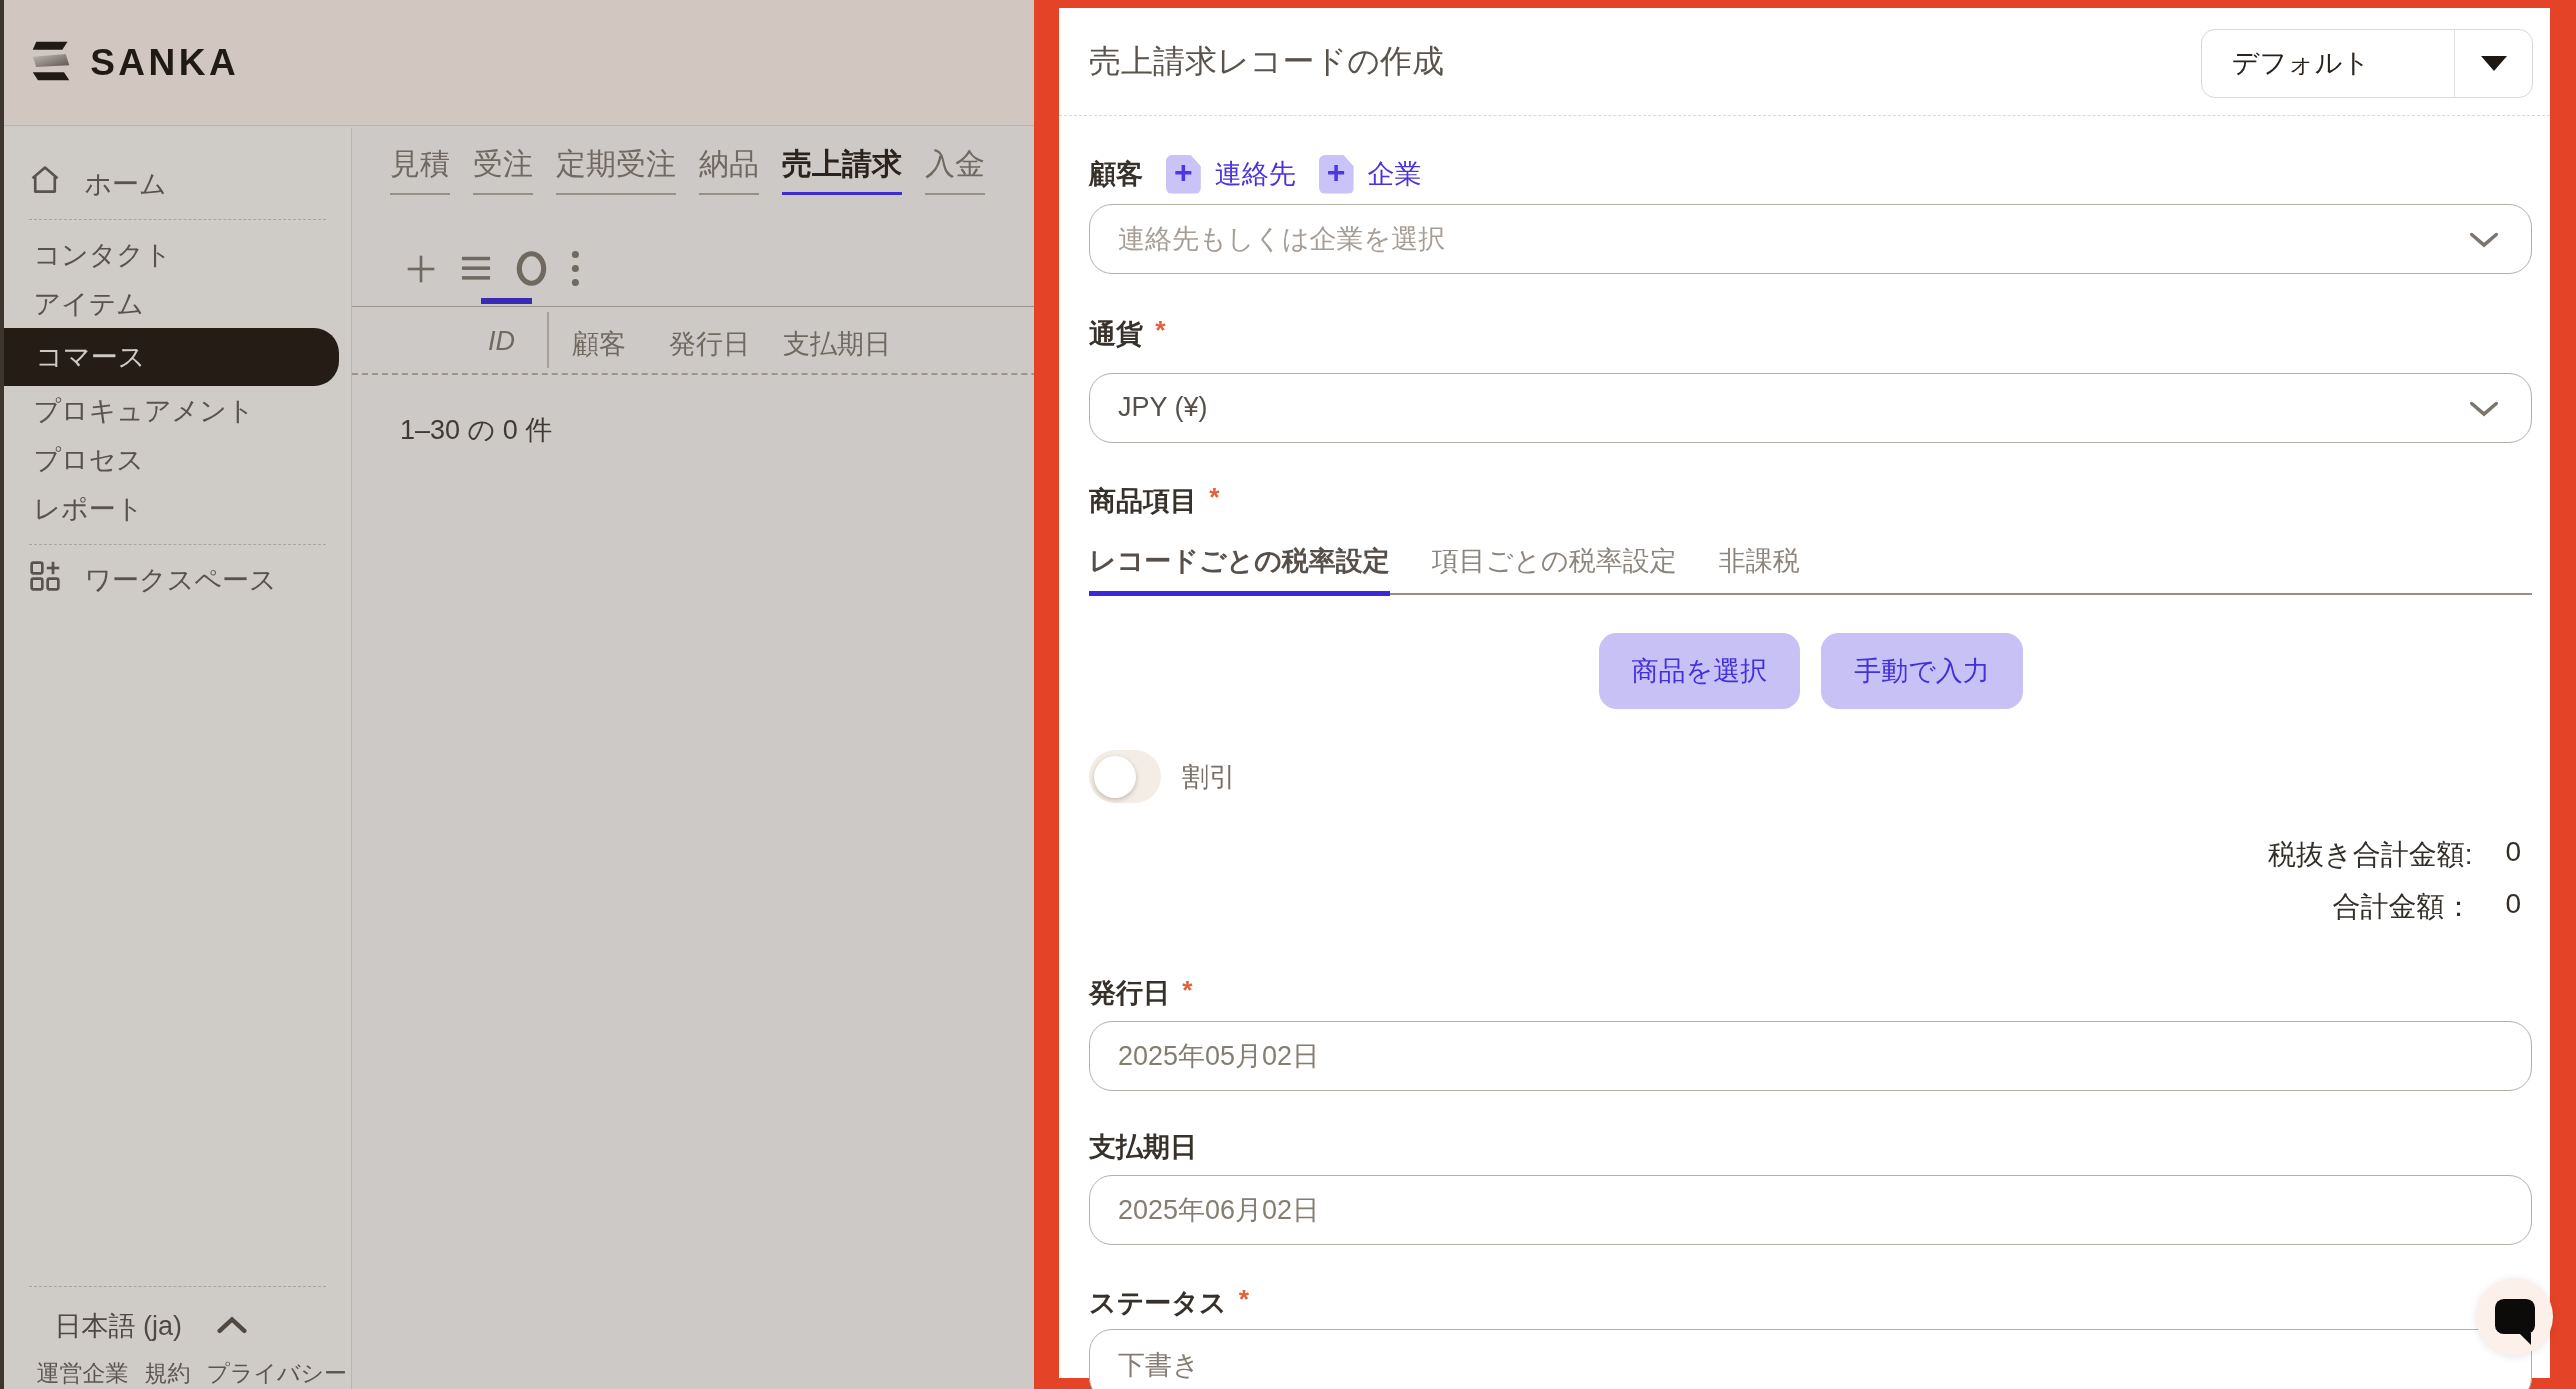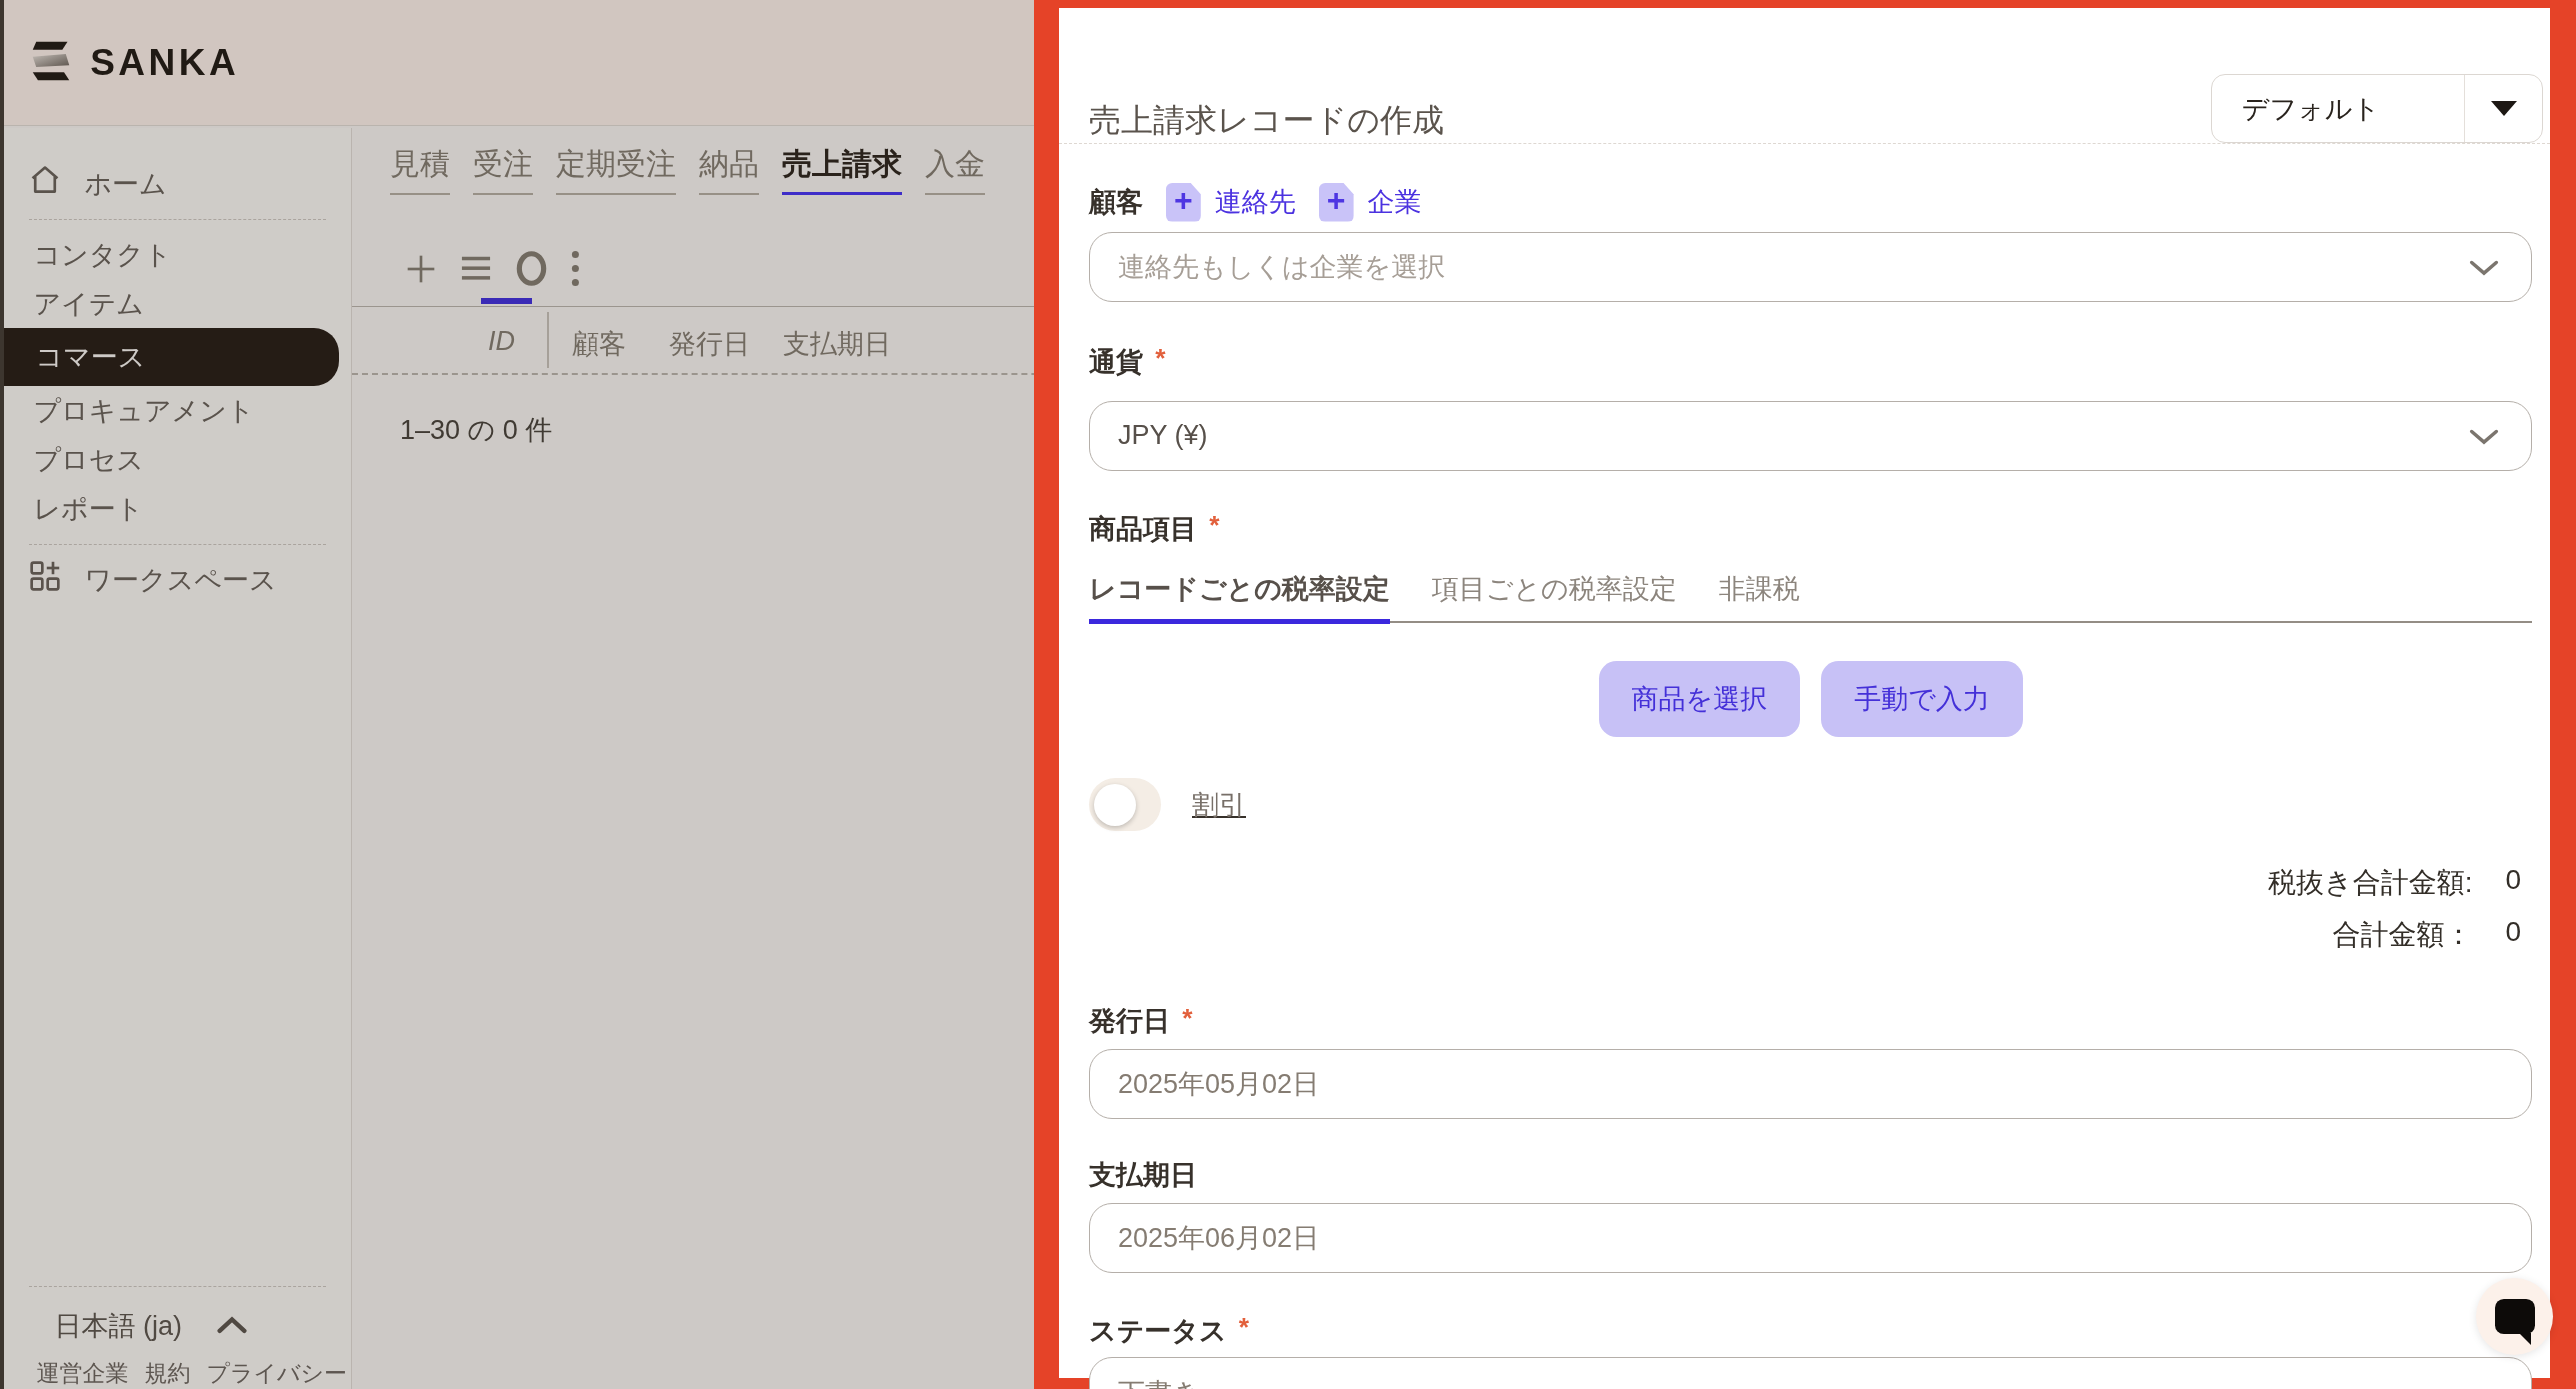--- a/index.html
+++ b/index.html
@@ -59,23 +59,22 @@
   .range-text { margin:37px 0 0 48px; font-size:27px; color:#4a443d; }
   
   .dim { position:absolute; left:0; top:0; width:1035px; height:100%; background:rgba(16,11,8,0.17); z-index:5; }
   
   .modal {
     position:absolute; left:1034px; top:0; right:0; bottom:0; background:#ffffff;
     border:solid #e54328; border-width:8px 26.4px 11.4px 25px; z-index:10;
   }
   .modal-header {
     height:108px; border-bottom:1.8px dashed #ded8d2;
-    display:flex; align-items:flex-end; justify-content:space-between;
-    padding:0 7px 0 30px;
-    margin-top:28px;
+    display:flex; align-items:center; justify-content:space-between;
+    padding:0 17px 0 30px;
   }
   .modal-title { font-size:32px; color:#5a534c; }
   .preset-btn {
     display:flex; align-items:stretch; height:69px; border:1.8px solid #dcd7d2; border-radius:14px;
     background:#fff; cursor:pointer; margin-top:3.5px;
   }
   .preset-label { display:flex; align-items:center; padding:0 84px 0 30px; font-size:27px; font-weight:400; color:#29231d; border-right:1.8px solid #e4dfda; }
   .preset-caret { width:77px; display:flex; align-items:center; justify-content:center; }
   .caret-down { width:0; height:0; border-left:13.2px solid transparent; border-right:13.2px solid transparent; border-top:15px solid #1d1814; }
   .modal-body { padding:0 17.6px 0 30px; }
@@ -101,21 +100,21 @@
   .mt43{margin-top:38px;} .mt45{margin-top:40px;}
   .mt48{margin-top:42px;} .mt56{margin-top:49px;} .mt9{margin-top:8px;}
   .tax-tabs { display:flex; gap:42px; border-bottom:2.6px solid #948d85; margin-top:24px; }
   .tax-tab { font-size:27px; color:#8c857d; padding-bottom:12.3px; cursor:pointer; }
   .tax-tab.active { color:#57504a; font-weight:700; border-bottom:5.3px solid #3b28dd; margin-bottom:-2.6px; }
   .btn-row { display:flex; justify-content:center; gap:21px; margin-top:38px; }
   .pill-btn {
     background:#c7c1f6; color:#4430d8; font-size:27px; border:none; cursor:pointer;
     height:76px; padding:0 33px; border-radius:17.6px; font-family:inherit;
   }
-  .toggle-row { display:flex; align-items:center; gap:31px; margin-top:41px;text-decoration:underline; }
+  .toggle-row { display:flex; align-items:center; gap:21px; margin-top:41px; }
   .toggle { width:72px; height:53px; background:#f4ede5; border-radius:26.4px; position:relative; cursor:pointer; }
   .knob { position:absolute; left:5.3px; top:5.3px; width:42px; height:42px; background:#fff; border-radius:50%; box-shadow:0 1.8px 5.3px rgba(0,0,0,0.22); }
   .toggle-label { font-size:27px; color:#776f68; }
   .totals { display:flex; flex-direction:column; align-items:flex-end; gap:14px; margin-top:33px; padding-right:11.4px; font-size:28px; color:#332e28; }
   .totals .trow { display:flex; gap:33px; }
   .chev svg { display:block; }
   
   .chat-btn {
     position:absolute; left:2476px; top:1278px; width:77px; height:77px; border-radius:50%;
     background:#fcf1ea; z-index:30; cursor:pointer; box-shadow:0 1.8px 8.8px rgba(0,0,0,0.10);

